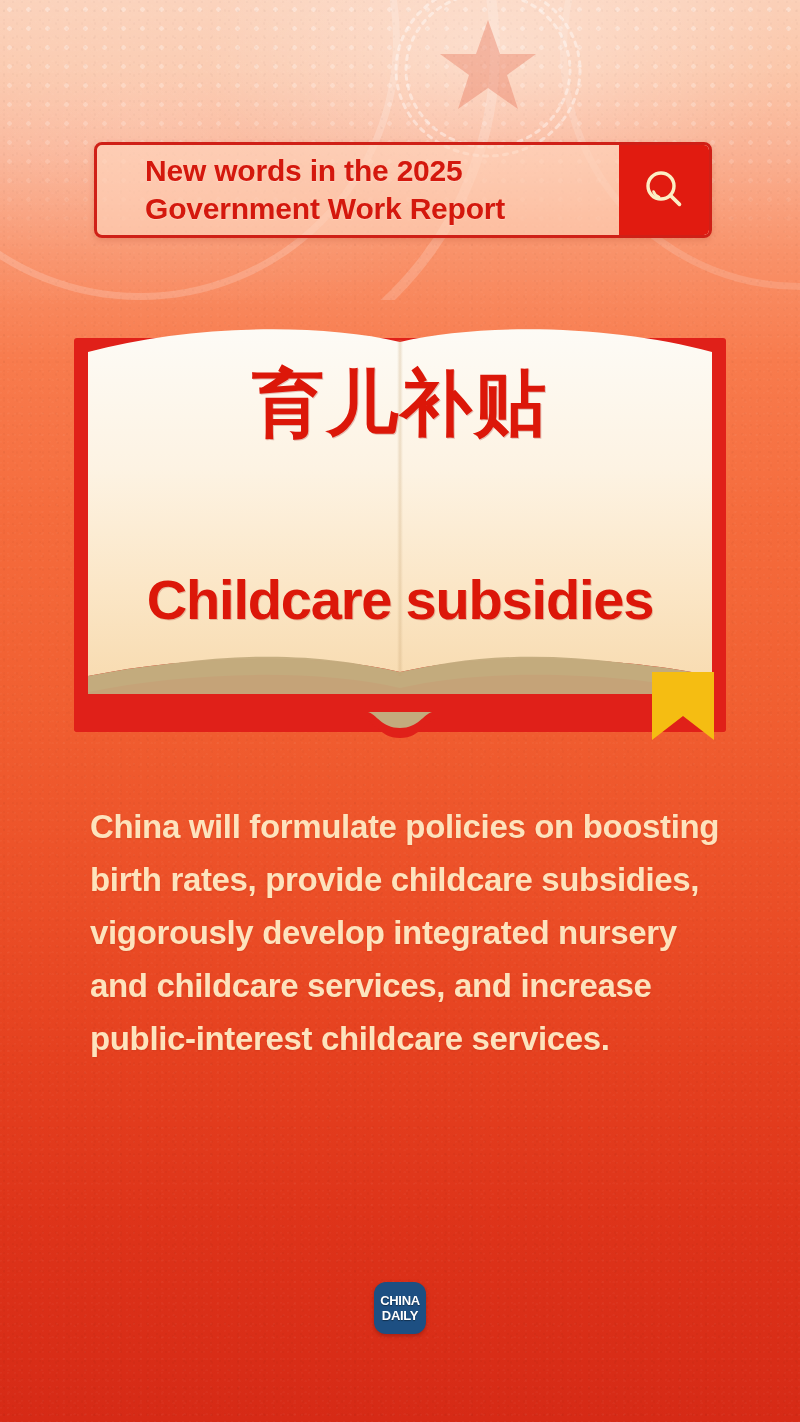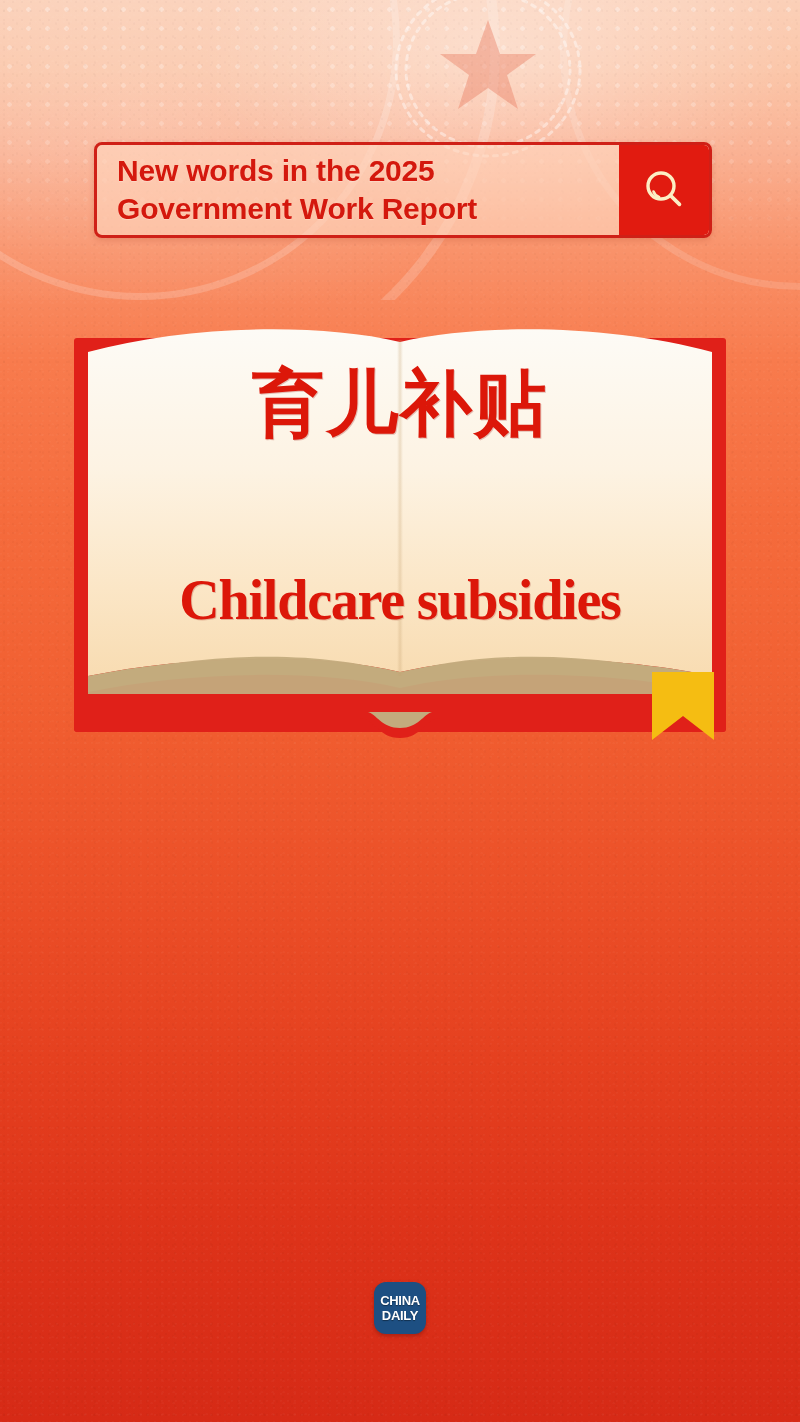--- a/index.html
+++ b/index.html
@@ -88,20 +88,21 @@
     position:absolute;
     left:94px; top:142px;
     width:618px; height:96px;
     border:3px solid #cf2017;
     border-radius:8px;
     background: rgba(255,214,190,.62);
     display:flex;
     align-items:stretch;
     overflow:hidden;
     box-shadow: 0 2px 6px rgba(140,25,10,.18);
+    padding-left: 28px;
   }
   #search-label {
     flex:1 1 auto;
     display:flex;
     align-items:center;
     padding: 0 10px 0 20px;
   }
   #search-label .txt {
     font-family:"Liberation Sans", sans-serif;
     font-weight:700;
@@ -163,21 +164,21 @@
     line-height:1;
     color:#dc1709;
     letter-spacing:2px;
     text-shadow: 1px 1px 0 rgba(150,20,10,.25);
   }
   #book-en {
     position:absolute;
     left:0; top:252px;
     width:652px;
     text-align:center;
-    font-family:Liberation Serif, serif;
+    font-family:Liberation Sans, sans-serif;
     font-weight:700;
     font-size:56px;
     line-height:1;
     color:#dc1709;
     letter-spacing:-1.2px;
     text-shadow: 1px 1px 0 rgba(150,20,10,.22);
   }
 
   
   #bookmark {
@@ -305,19 +306,20 @@
     <div id="book-cn">育儿补贴</div>
     <div id="book-en">Childcare subsidies</div>
   </div>
 
   <div id="bookmark">
     <svg viewBox="0 0 62 68" preserveAspectRatio="none">
       <path d="M0 0 H62 V68 L31 44 L0 68 Z" fill="#f5bd12"></path>
     </svg>
   </div>
 
+  <div id="body-copy">China will formulate policies on boosting birth rates, provide childcare subsidies, vigorously develop integrated nursery and childcare services, and increase public-interest childcare services.</div>
 
   <div id="logo">
     <span class="line">CHINA</span>
     <span class="line">DAILY</span>
   </div>
 
 </div>
 
 </body></html>

